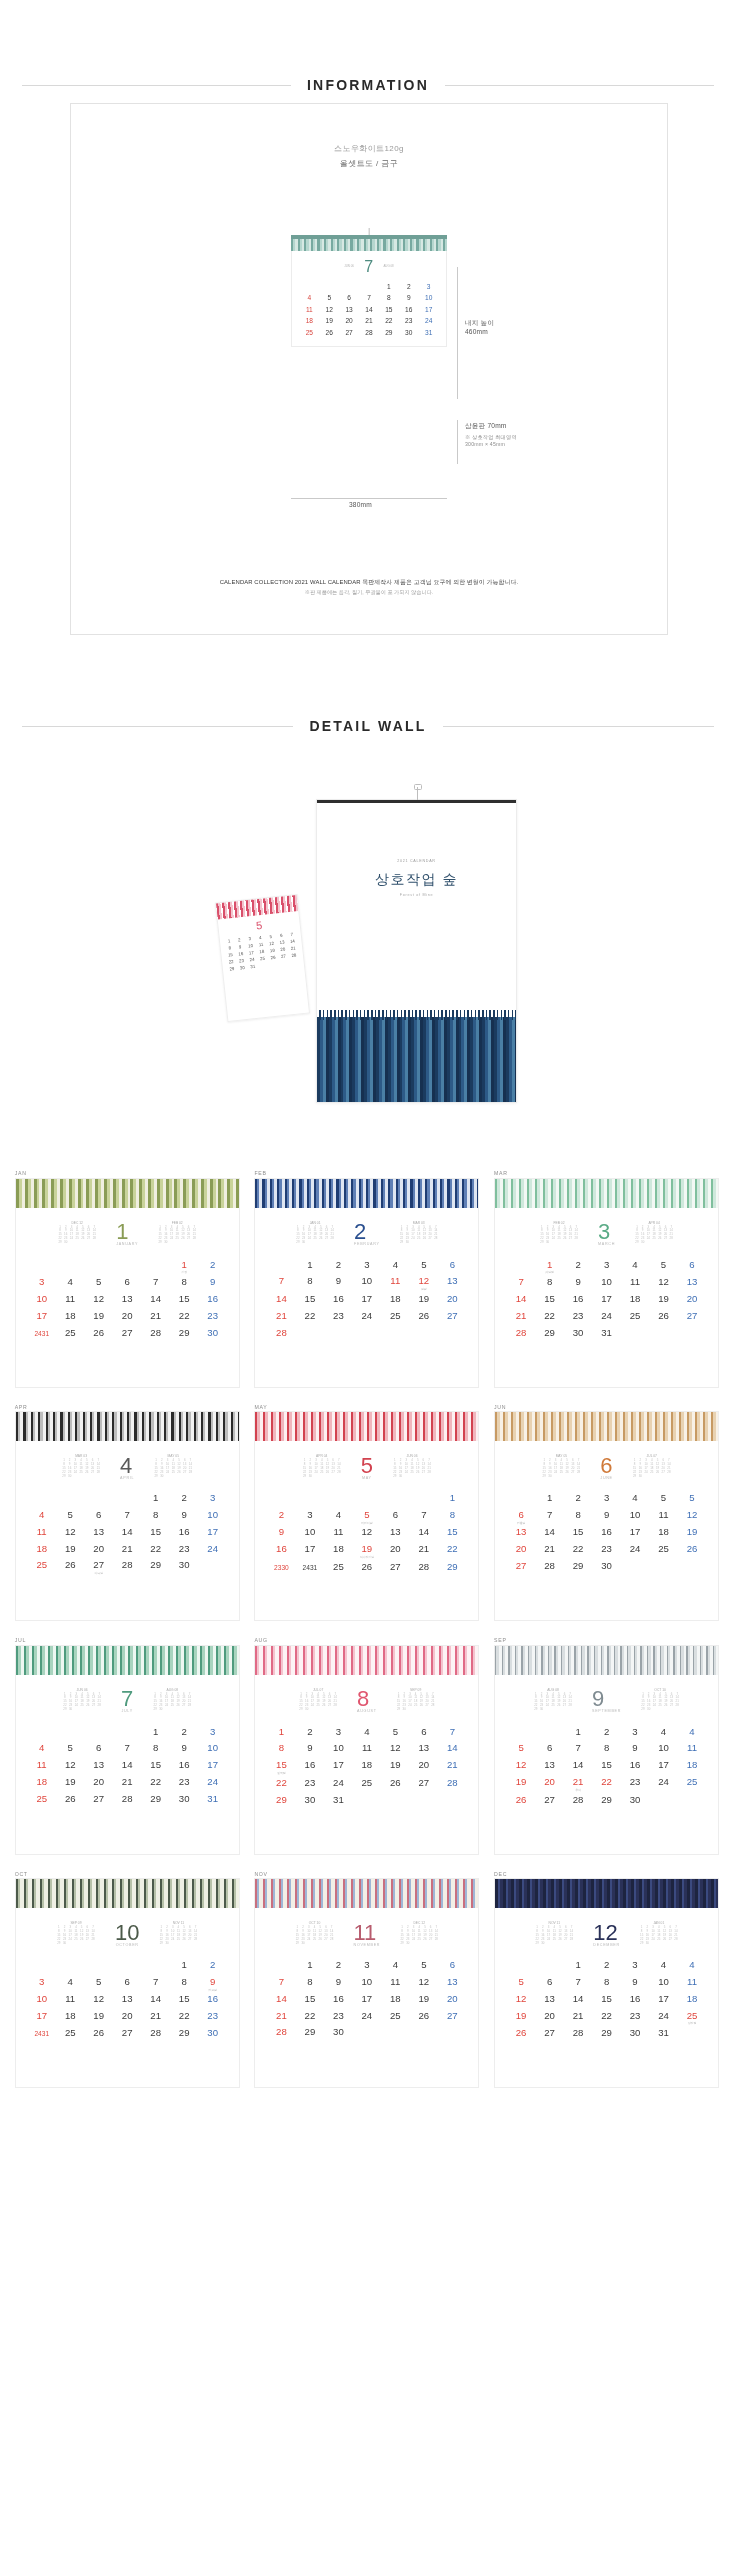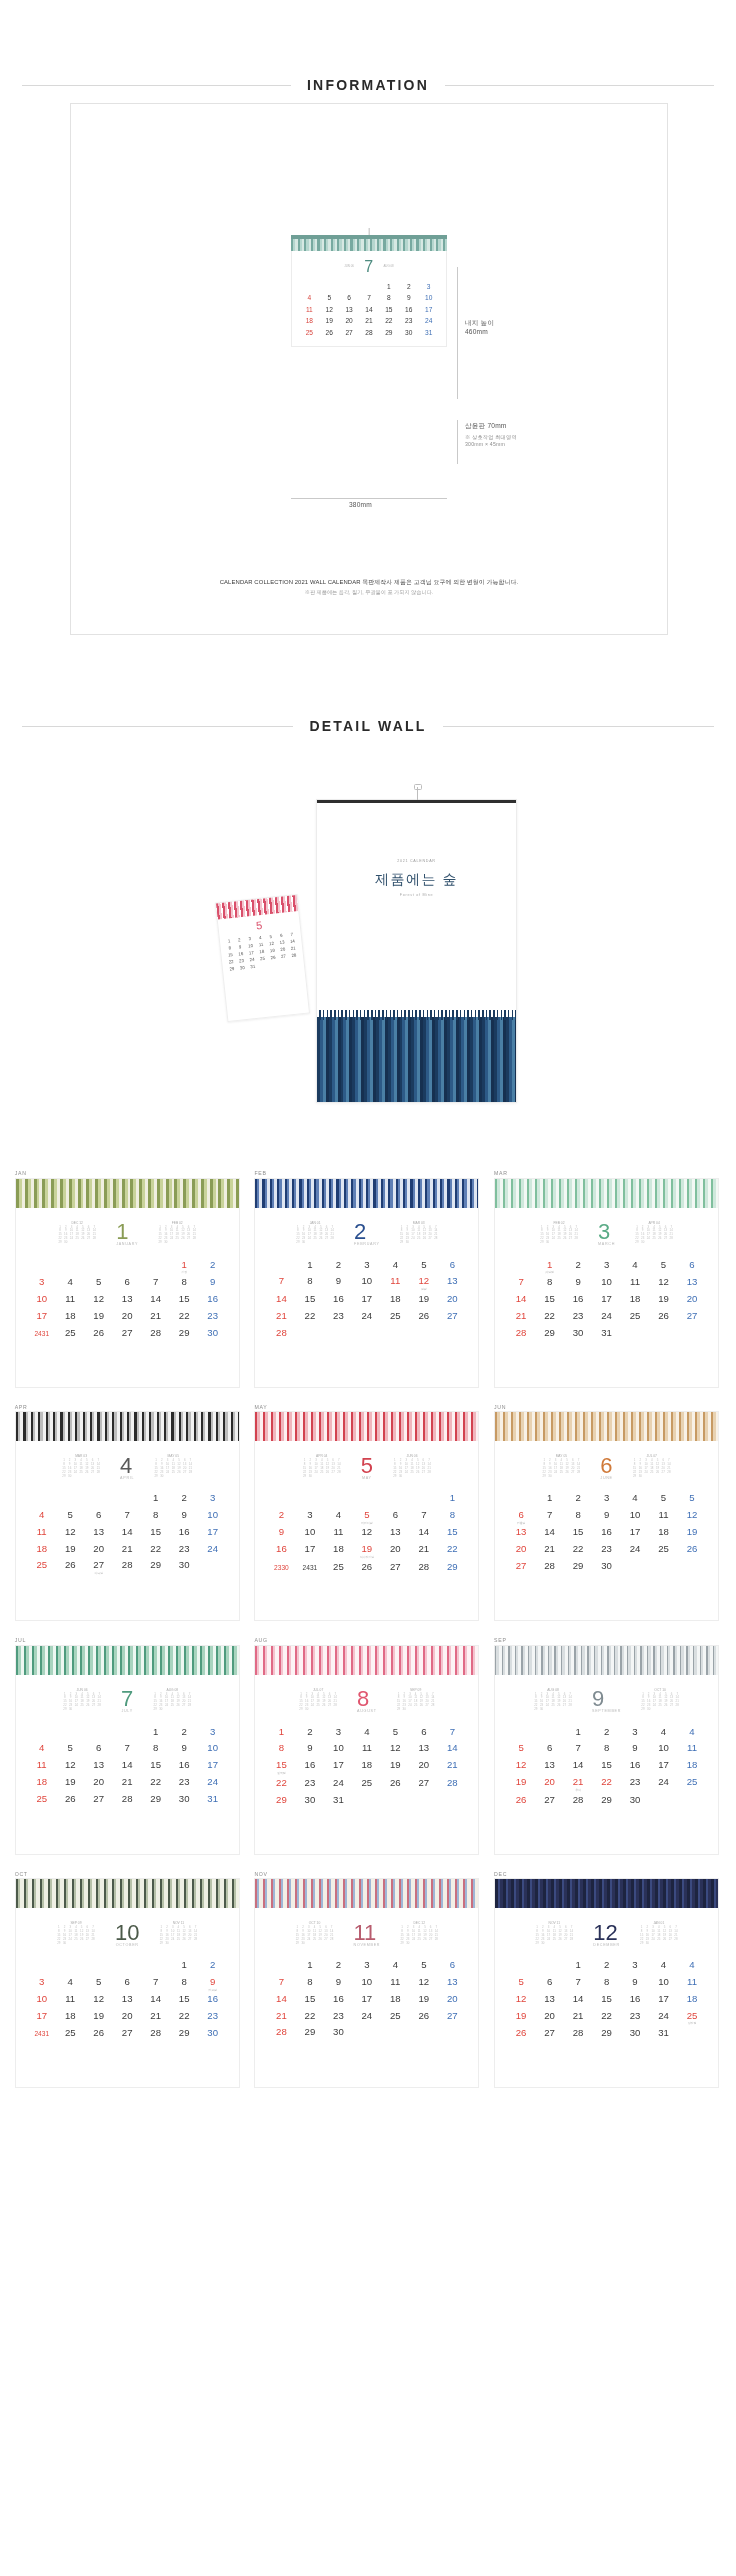--- a/index.html
+++ b/index.html
@@ -179,20 +179,22 @@
 <div class="page">
 
   <div class="sec-title-wrap" style="position:absolute;left:0;right:0;top:77px;">
     <div class="sec-rule"></div>
     <span class="sec-title">INFORMATION</span>
   </div>
 
   <div class="info-box">
 
     <div class="info-specs">
+      <div class="sp2">스노우화이트120g</div>
+      <div class="sp3">올셋트도 / 금구</div>
     </div>
 
     <div class="cal-mock">
       <div class="cal-hanger"></div>
       <div class="cal-top-bar"></div>
       <div class="cal-pattern"></div>
       <div class="cal-body">
         <div class="mock-head">
           <div class="mock-mini">JUN 06</div>
           <div class="mock-big">7</div>
@@ -296,21 +298,21 @@
           <span>28</span>
           <span>29</span>
           <span>30</span>
           <span>31</span>
         </div>
     </div>
     <div class="big-cal">
       <div class="hook"></div>
       <div class="bar"></div>
       <div class="brand">2021 CALENDAR</div>
-      <div class="ttl">제품에는 숲</div>
+      <div class="ttl">상호작업 숲</div>
       <div class="sub">Forest of Mine</div>
       <div class="forest"></div>
     </div>
   </div>
 
   <div class="months" id="months">
       <div class="mrow">
         <div class="mcard">
           <div class="mlabel">JAN</div>
           <div class="msheet">

